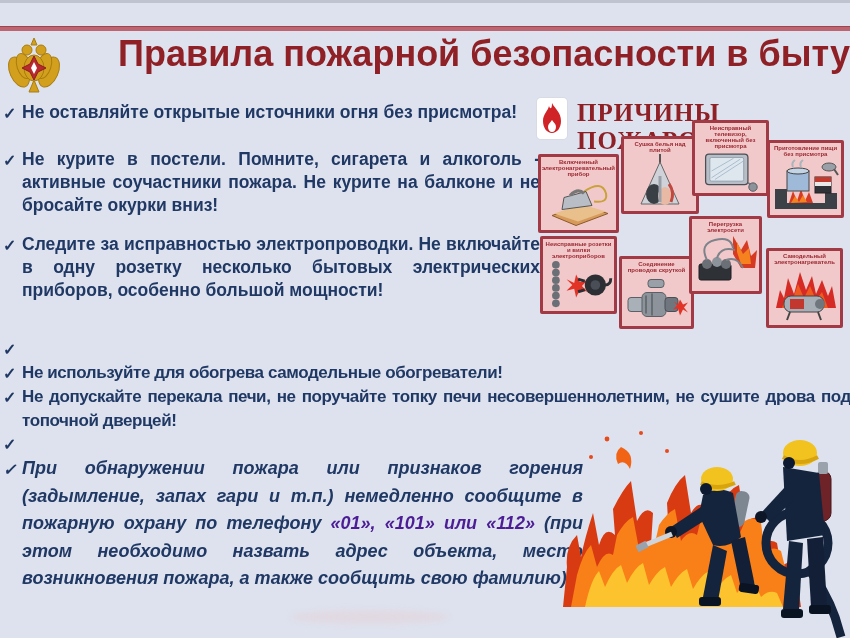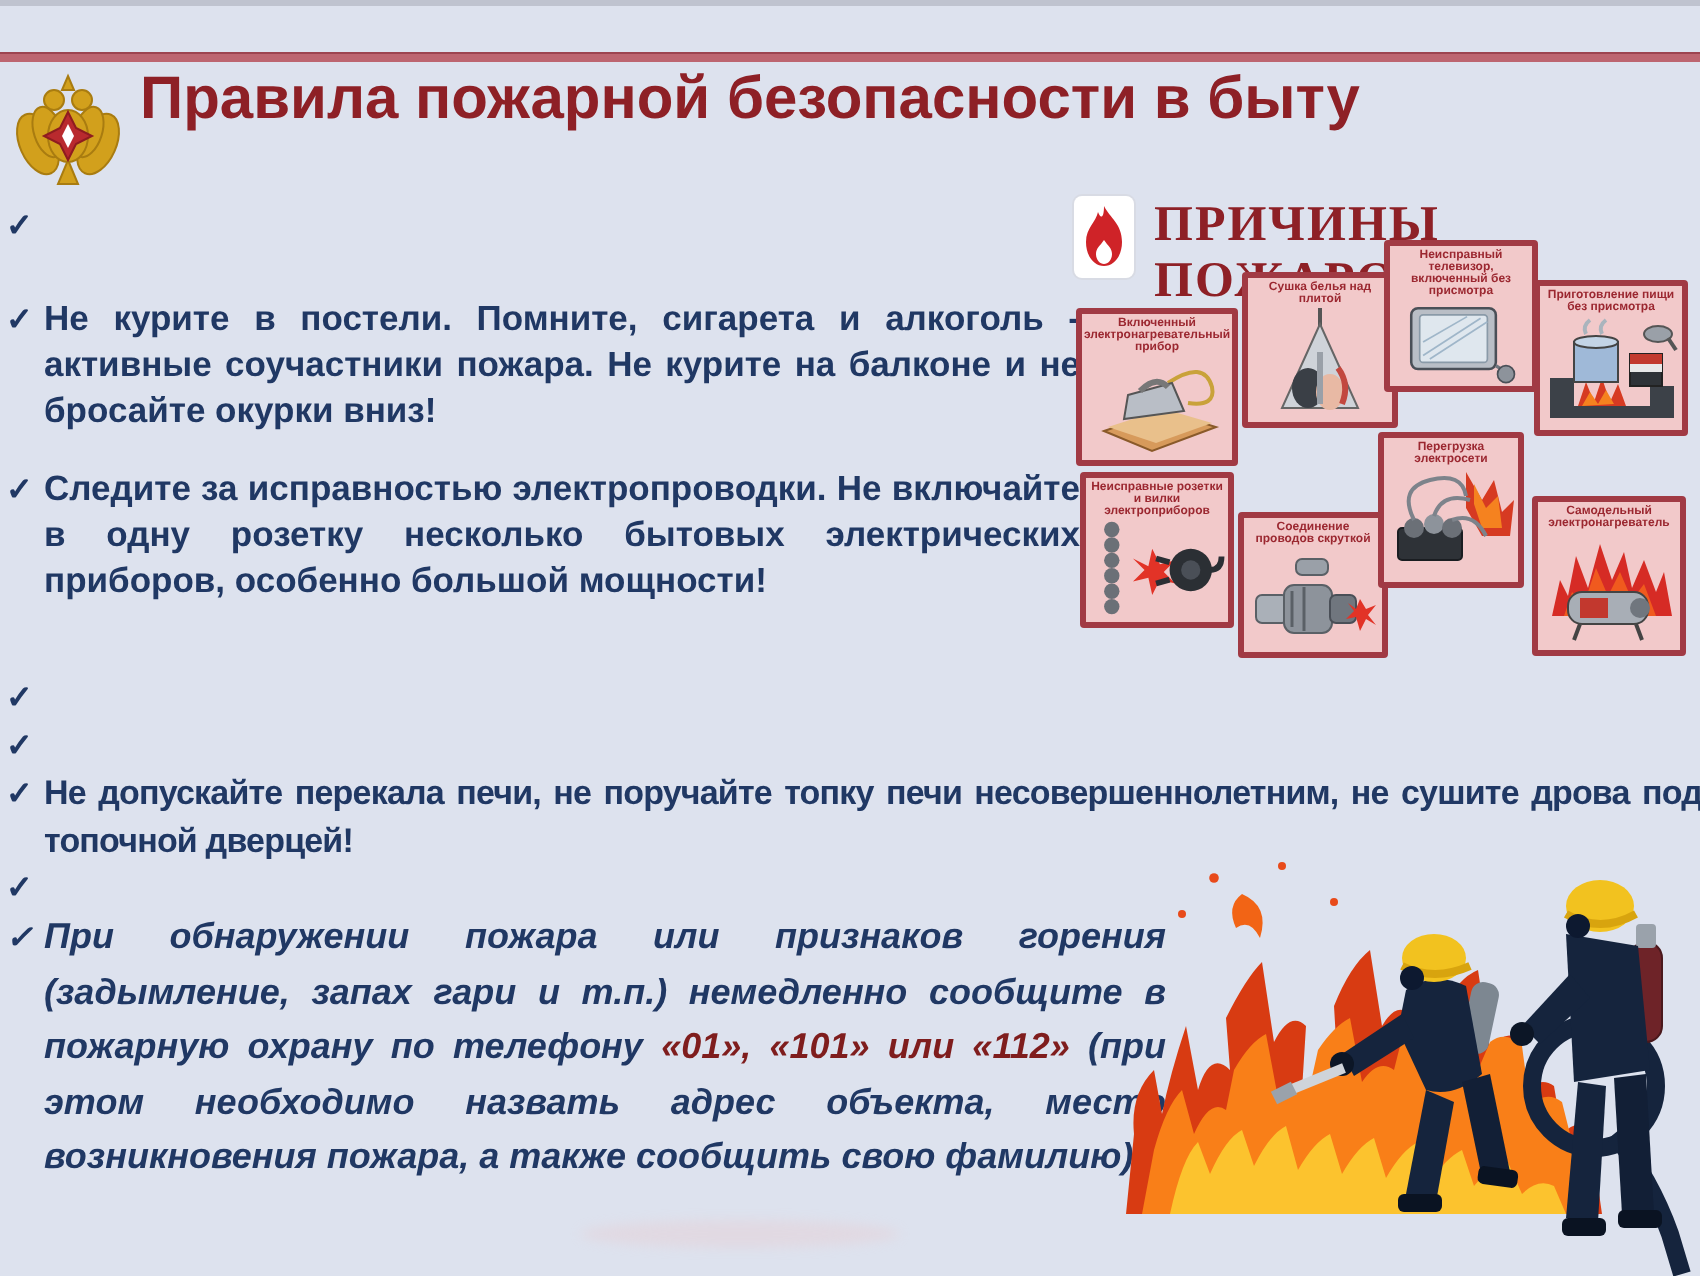--- a/index.html
+++ b/index.html
@@ -1,37 +1,37 @@
 <!DOCTYPE html>
 <html><head>
 <meta charset="utf-8">
 <style>
   html,body{margin:0;padding:0;}
   body{width:850px;height:638px;overflow:hidden;font-family:"Liberation Sans",sans-serif;}
   .poster{position:relative;width:850px;height:638px;background:#dde2ee;overflow:hidden;}
   .top-strip{position:absolute;left:0;top:0;width:850px;height:3px;background:#bfc3cf;}
   .red-line{position:absolute;left:0;top:26px;width:850px;height:4px;background:#bd6570;border-top:1px solid #9d4450;}
-  .title{position:absolute;left:0;top:33px;width:850px;margin:0;text-align:left;padding-left:70px;box-sizing:border-box;
-         font-size:30px;font-weight:bold;color:#8e2026;letter-spacing:0px;}
+  .title{position:absolute;left:0;top:33px;width:850px;margin:0;text-align:right;padding-left:70px;box-sizing:border-box;
+         font-size:36px;font-weight:bold;color:#8e2026;letter-spacing:0px;}
   .emblem{position:absolute;left:6px;top:36px;}
 
   .rule{position:absolute;left:3px;color:#203864;font-weight:bold;text-align:justify;padding-left:19px;box-sizing:border-box;}
   .rule .chk{position:absolute;left:0;top:1px;font-weight:bold;font-size:16px;color:#203864;}
   .std{font-size:17.5px;line-height:23px;}
   .cond{font-size:17px;line-height:24px;letter-spacing:-0.4px;}
   .ital{font-size:18px;line-height:27.5px;font-style:italic;}
   .r1{top:101px;width:537px;}
   .r2{top:148px;width:537px;}
   .r3{top:233px;width:537px;}
   .r4{top:337px;width:845px;}
   .r5{top:361px;width:845px;}
   .r6{top:385px;width:848px;}
   .r7{top:432px;width:845px;}
   .r8{top:455px;width:580px;}
-  .phones{color:#7f1d1d;}
+  .phones{color:#4c1d95;}
 
   .flame-box{position:absolute;left:537px;top:98px;width:30px;height:41px;background:#ffffff;border-radius:4px;
              box-shadow:0 0 0 1px #d8dbe4;display:flex;align-items:center;justify-content:center;}
   .causes-title{position:absolute;left:577px;top:99px;width:270px;font-family:"Liberation Serif",serif;
                 font-weight:bold;font-size:25px;color:#8e2026;letter-spacing:1px;word-spacing:6px;}
 
   .card{position:absolute;background:#f2c9ca;border:3px solid #a13a44;border-radius:2px;box-sizing:border-box;
         display:flex;flex-direction:column;align-items:center;overflow:hidden;}
   .card .cap{font-size:6px;line-height:6px;color:#9b2730;font-weight:bold;text-align:center;padding:2px 2px 0 2px;}
   .card svg{flex:1;}
@@ -69,34 +69,36 @@
       <ellipse cx="28" cy="32" rx="10" ry="13"></ellipse>
     </g>
     <polygon points="28,20 32,28 40,32 32,36 28,44 24,36 16,32 24,28" fill="#b92a2e" stroke="#8e1c20" stroke-width="1"></polygon>
     <polygon points="28,26 31,32 28,38 25,32" fill="#ffffff"></polygon>
   </svg>
 
   <h1 class="title">Правила пожарной безопасности в быту</h1>
 
   <div class="rule std r1">
     <span class="chk">✓</span>
+    <span>Не оставляйте открытые источники огня без присмотра!</span>
   </div>
   <div class="rule std r2">
     <span class="chk">✓</span>
     <span>Не курите в постели. Помните, сигарета и алкоголь - активные соучастники пожара. Не курите на балконе и не бросайте окурки вниз!</span>
   </div>
   <div class="rule std r3">
     <span class="chk">✓</span>
     <span>Следите за исправностью электропроводки. Не включайте в одну розетку несколько бытовых электрических приборов, особенно большой мощности!</span>
   </div>
   <div class="rule cond r4">
     <span class="chk">✓</span>
   </div>
   <div class="rule cond r5">
     <span class="chk">✓</span>
+    <span>Не используйте для обогрева самодельные обогреватели!</span>
   </div>
   <div class="rule cond r6">
     <span class="chk">✓</span>
     <span>Не допускайте перекала печи, не поручайте топку печи несовершеннолетним, не сушите дрова под топочной дверцей!</span>
   </div>
   <div class="rule cond r7">
     <span class="chk">✓</span>
   </div>
   <div class="rule ital r8">
     <span class="chk">✓</span>

